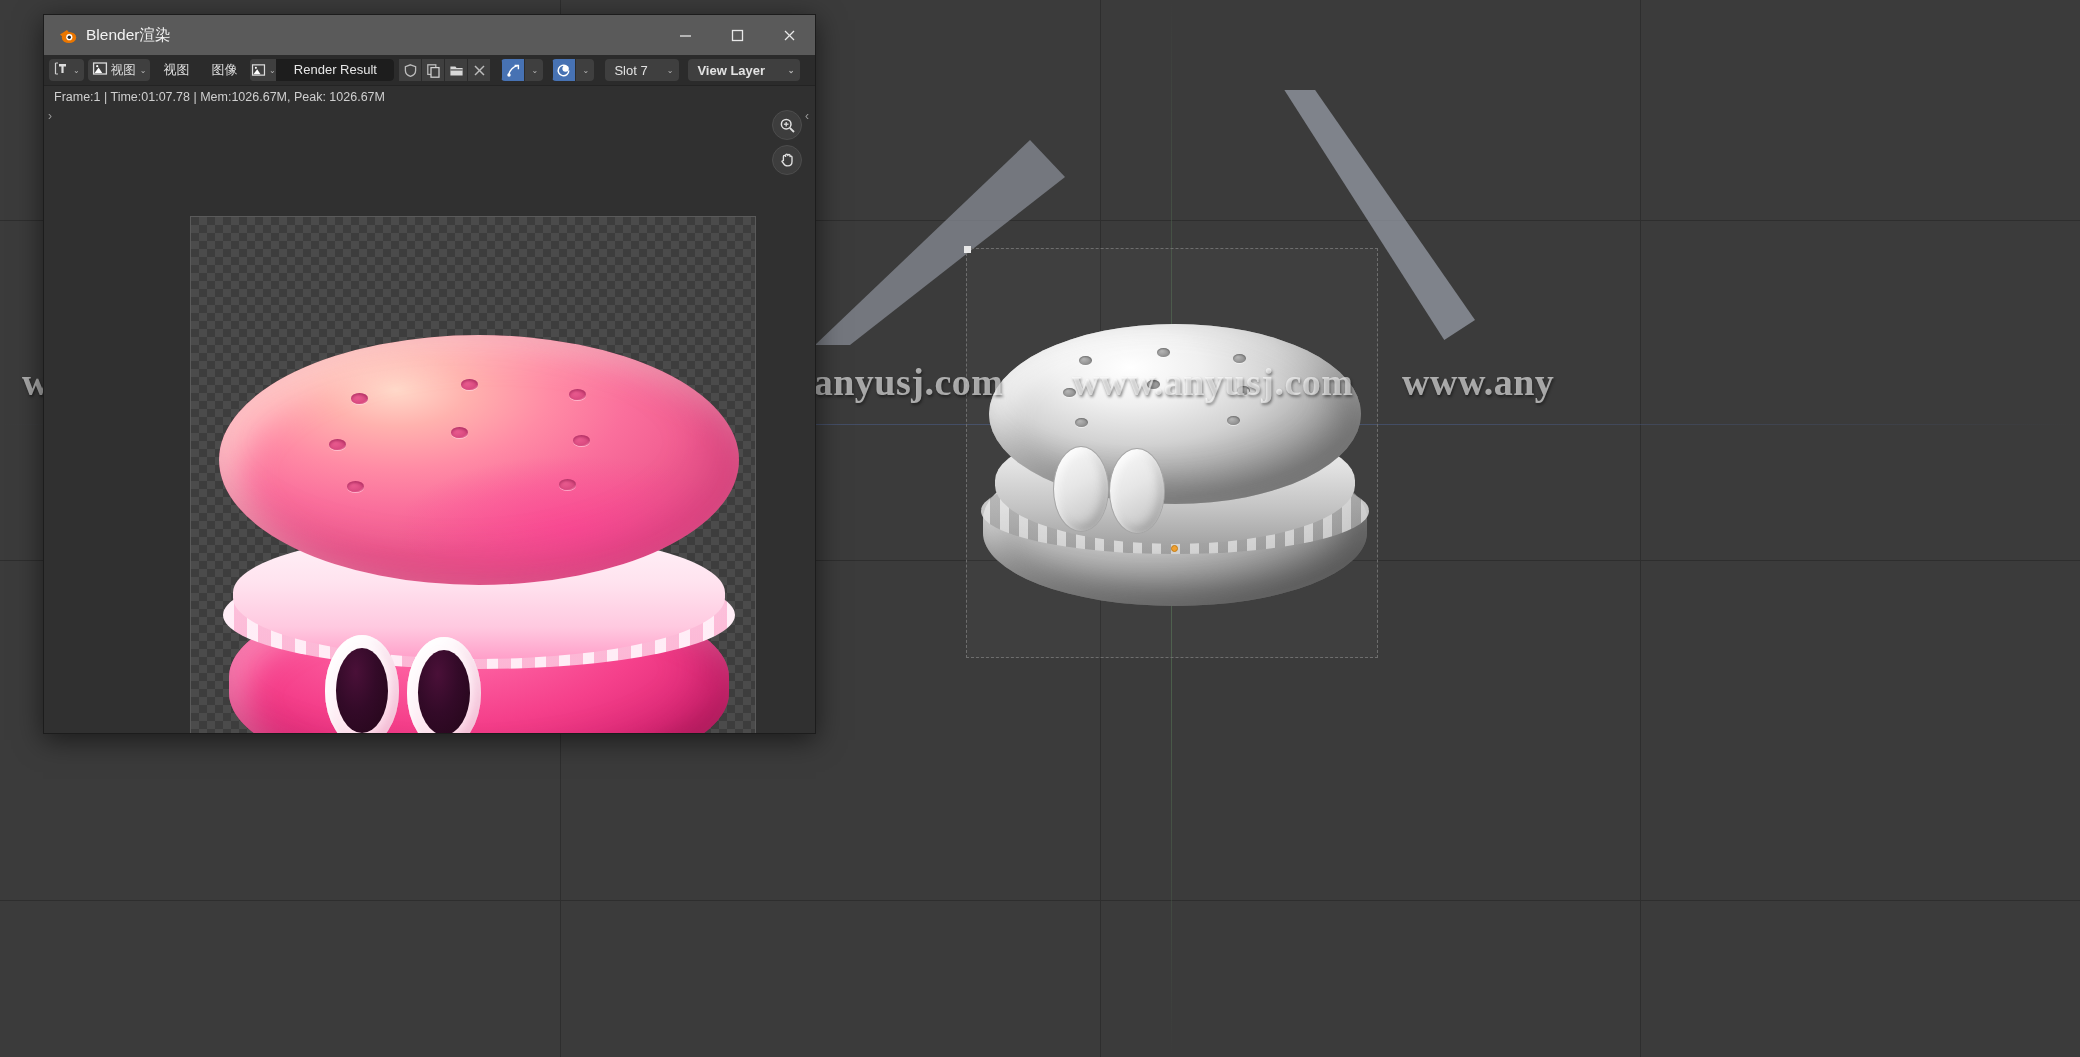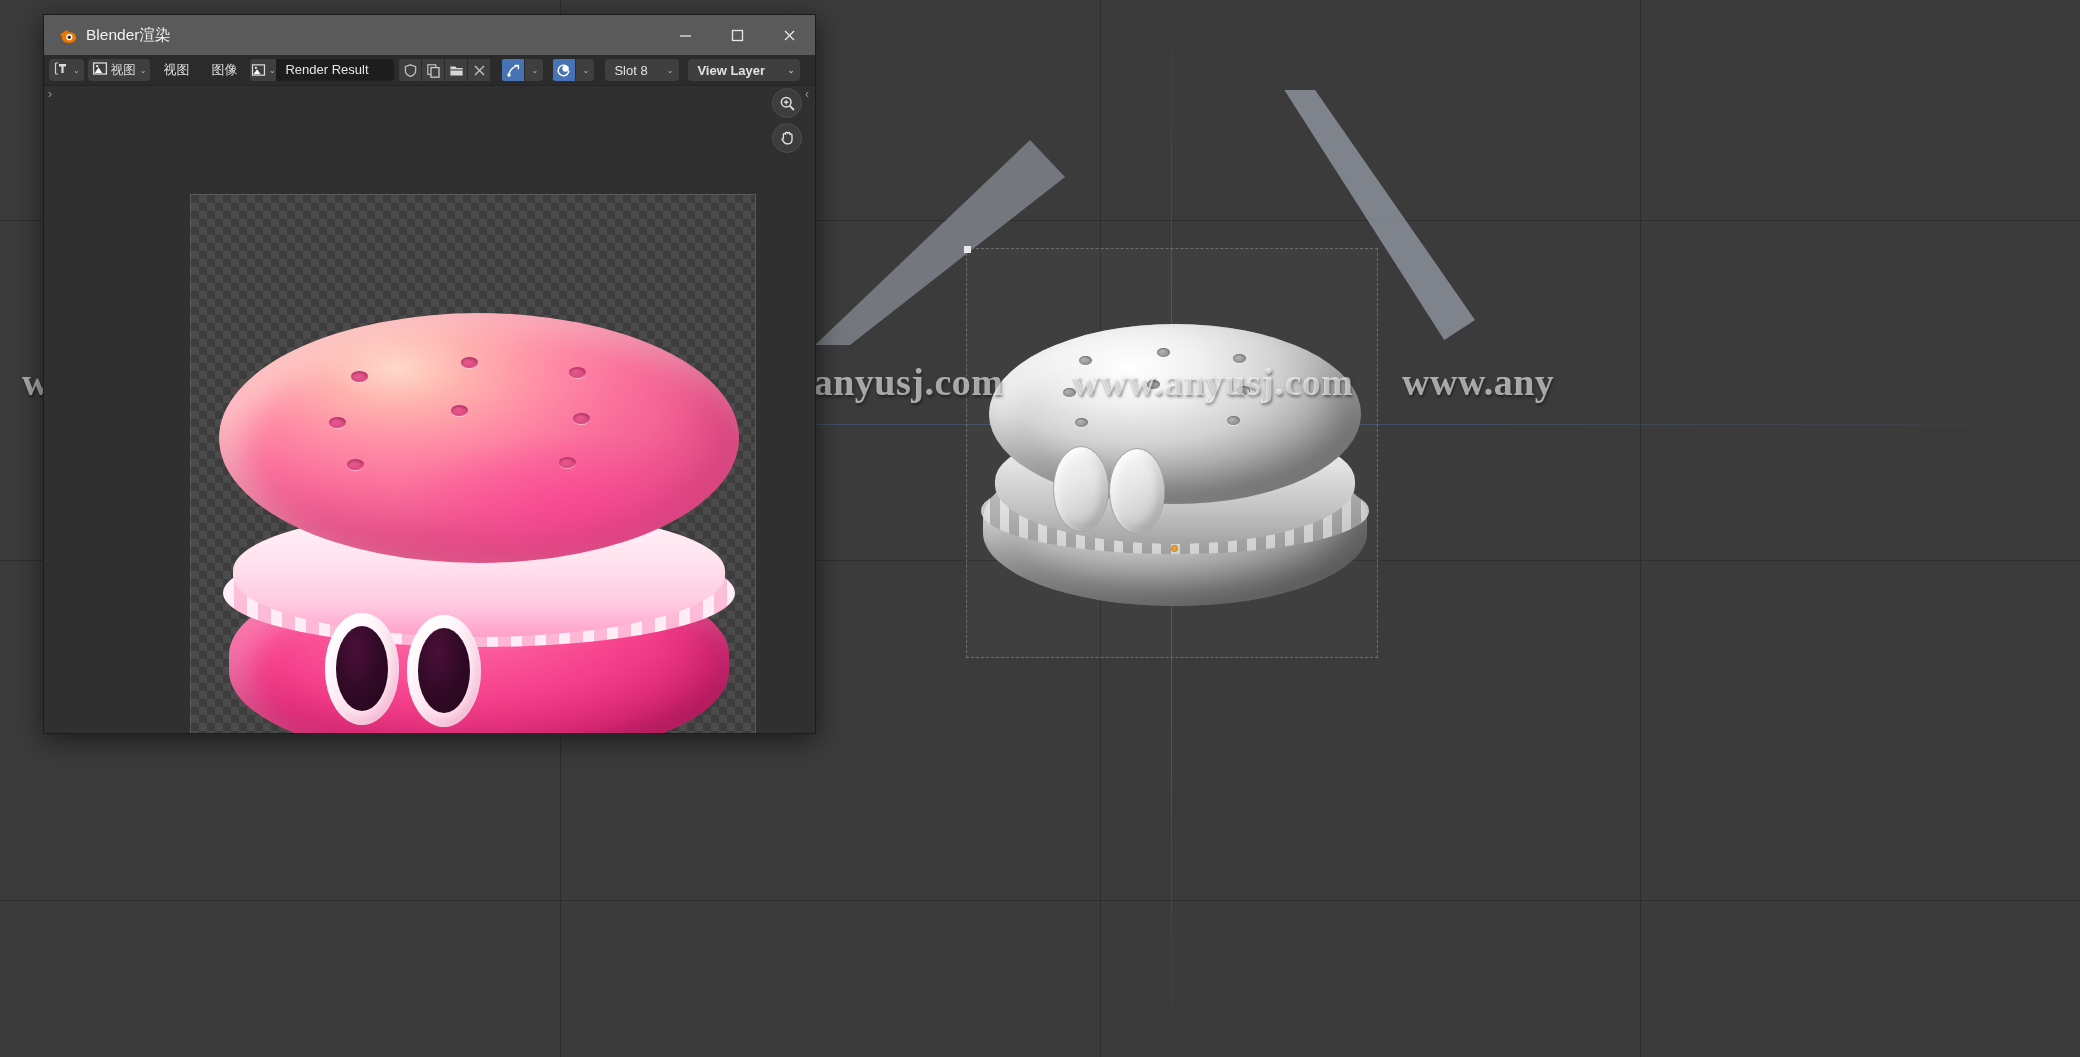--- a/index.html
+++ b/index.html
@@ -154,21 +154,21 @@
   .datablock {
     display: flex; align-items: center; height: 22px;
     border-radius: 4px; overflow: hidden; background: #3f3f3f;
   }
   .db-icon {
     width: 26px; height: 22px; display: flex; align-items: center;
     justify-content: center; gap: 2px; background: #3f3f3f;
   }
   .db-name {
     background: #1d1d1d; color: #e6e6e6; font-size: 13px;
-    height: 22px; line-height: 22px; padding: 0 9px; min-width: 118px;
+    height: 22px; line-height: 22px; padding: 0 9px; min-width: 118px; text-align: center;
   }
   .icon-btn {
     width: 23px; height: 22px; background: #3f3f3f;
     display: flex; align-items: center; justify-content: center;
     border-left: 1px solid #2b2b2b;
   }
   .icon-btn.blue { background: #4772b3; }
   .icon-btn.dropdown { width: 19px; }
   .select-box {
     height: 22px; background: #3f3f3f; border-radius: 4px;
@@ -420,30 +420,31 @@
           <path d="M12.8 7.5 a5.3 5.3 0 1 1-2.2-4.3" fill="none" stroke="#ffffff" stroke-width="1.4"></path>
           <circle cx="9.6" cy="5.6" r="3.2" fill="#ffffff"></circle>
         </svg>
       </div>
       <div class="icon-btn dropdown">
         <span class="chev">⌄</span>
       </div>
     </div>
 
     <div class="select-box" style="margin-left:7px;min-width:74px;">
-      <span>Slot 8</span>
+      <span>Slot 7</span>
       <span class="chev">⌄</span>
     </div>
 
     <div class="select-box" style="margin-left:5px;min-width:112px;font-weight:bold;">
       <span>View Layer</span>
       <span class="chev">⌄</span>
     </div>
   </div>
 
+  <div class="info-bar">Frame:1 | Time:01:07.78 | Mem:1026.67M, Peak: 1026.67M</div>
 
   <div class="render-canvas-area">
 
     <div class="side-arrow" style="left:0px;top:1px;">›</div>
     <div class="side-arrow" style="right:2px;top:1px;">‹</div>
 
     <div class="float-btn" style="top:2px;">
       <svg width="17" height="17" viewBox="0 0 17 17">
         <circle cx="7.2" cy="7.2" r="4.8" fill="none" stroke="#e0e0e0" stroke-width="1.5"></circle>
         <line x1="10.8" y1="10.8" x2="15" y2="15" stroke="#e0e0e0" stroke-width="1.8"></line>

